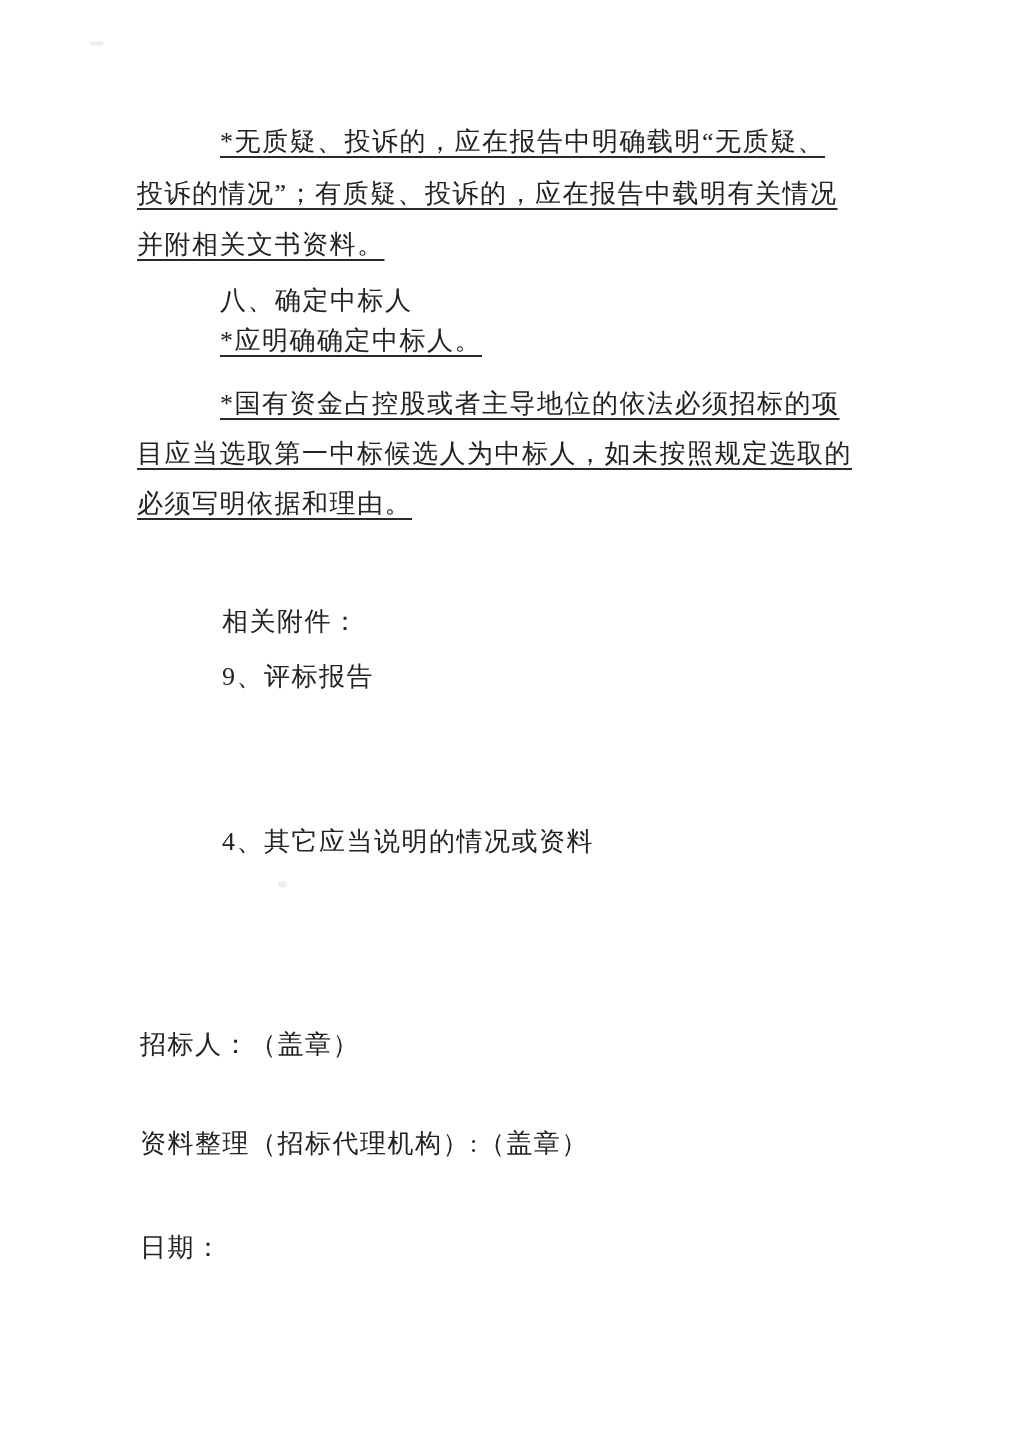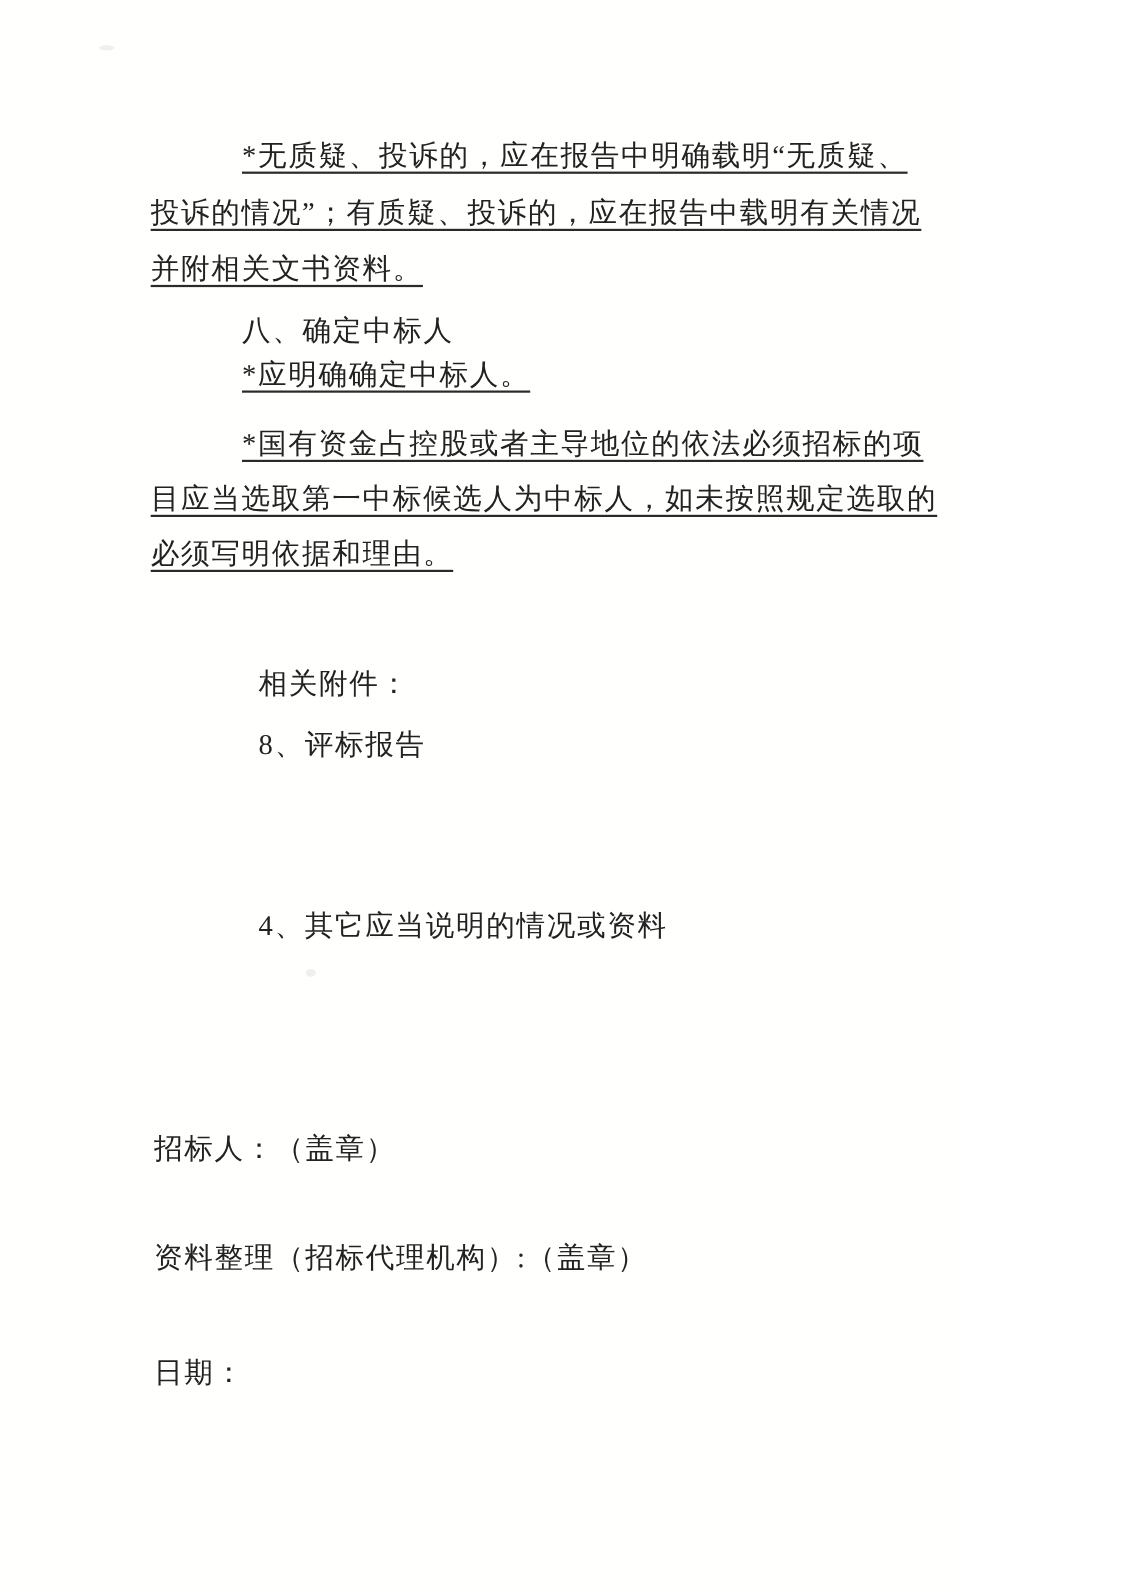--- a/index.html
+++ b/index.html
@@ -24,21 +24,21 @@
     white-space: nowrap;
   }
   .u {
     text-decoration: underline;
     text-decoration-thickness: 1.8px;
     text-underline-offset: 6px;
     text-decoration-color: #2a2a2a;
   }
   .margin-x { left: 137px; }
   .indent-x { left: 220px; }
-  .attach-x { left: 222px; margin-left: 13px; }
+  .attach-x { left: 222px; }
   .sign-x   { left: 140px; }
 
   .artifact {
     position: absolute;
     background: rgba(90, 95, 100, 0.10);
     border-radius: 50%;
   }
 </style>
 </head>
 <body>
@@ -51,21 +51,21 @@
 
   <div class="line indent-x" style="top:288px">八、确定中标人</div>
 
   <div class="line indent-x u" style="top:328px">*应明确确定中标人。</div>
 
   <div class="line indent-x u" style="top:391px">*国有资金占控股或者主导地位的依法必须招标的项</div>
   <div class="line margin-x u" style="top:491px">必须写明依据和理由。</div>
   <div class="line margin-x u" style="top:441px">目应当选取第一中标候选人为中标人，如未按照规定选取的</div>
 
   <div class="line attach-x" style="top:609px">相关附件：</div>
-  <div class="line attach-x" style="top:664px">8、评标报告</div>
+  <div class="line attach-x" style="top:664px">9、评标报告</div>
   <div class="line attach-x" style="top:829px">4、其它应当说明的情况或资料</div>
 
   <div class="line sign-x" style="top:1032px">招标人：（盖章）</div>
   <div class="line sign-x" style="top:1131px">资料整理（招标代理机构）:（盖章）</div>
   <div class="line sign-x" style="top:1235px">日期：</div>
 
   <div class="artifact" style="left:90px; top:41px; width:14px; height:5px"></div>
   <div class="artifact" style="left:278px; top:881px; width:9px; height:7px"></div>
   <div class="artifact" style="left:336px; top:851px; width:10px; height:3px; opacity:.5"></div>
 

